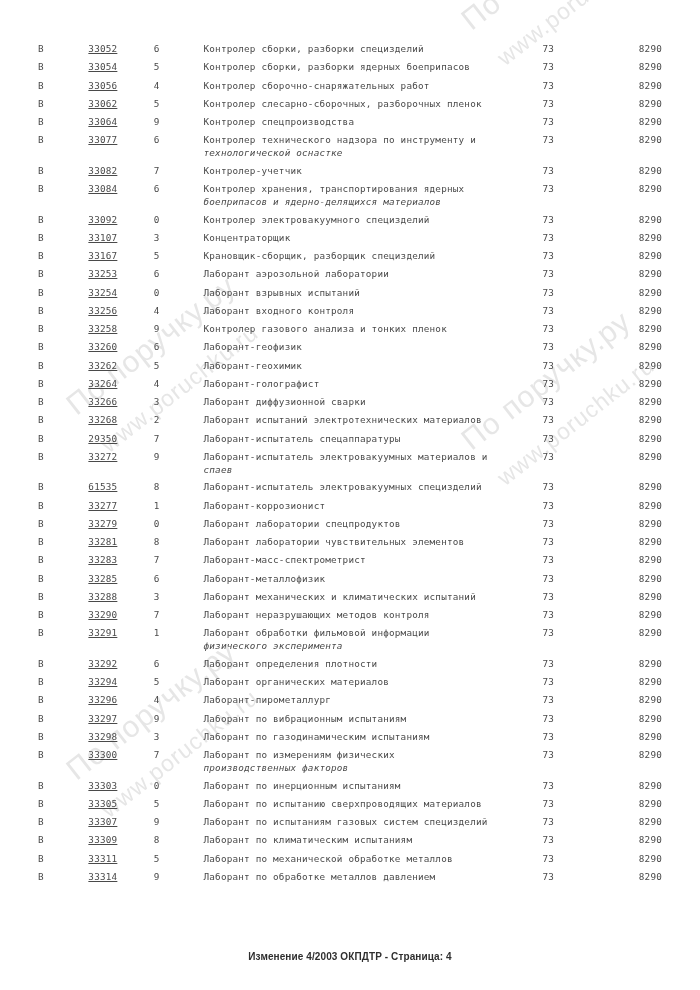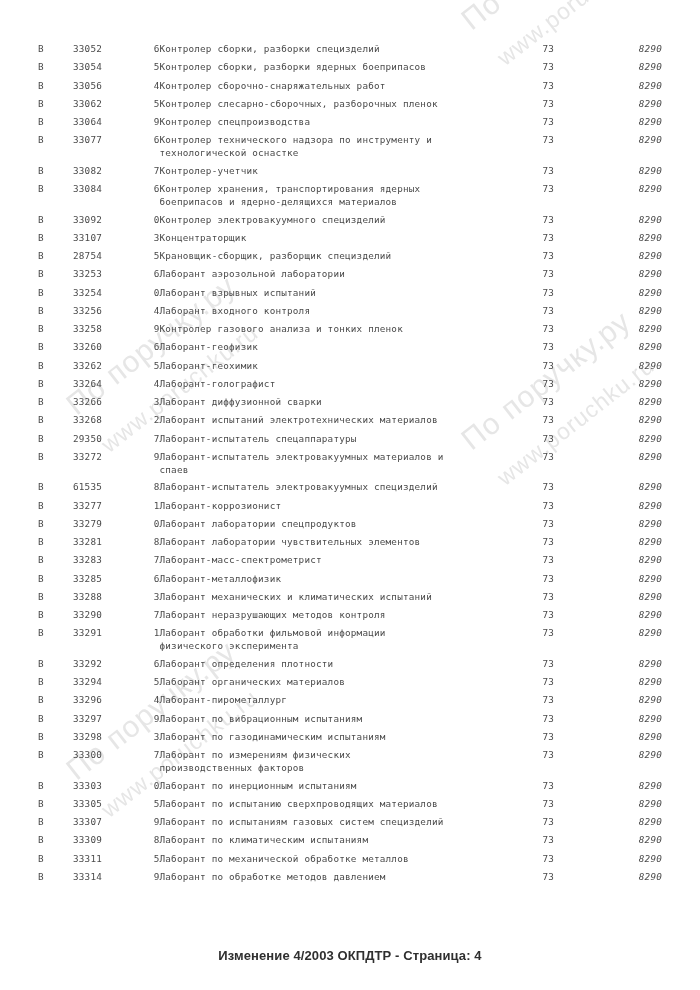--- a/index.html
+++ b/index.html
@@ -56,46 +56,46 @@
   table.reg td {
     padding: 0;
     vertical-align: top;
     font-family: "DejaVu Sans Mono", "Liberation Mono", monospace;
     font-size: 9.3px;
     color: #4a4a4a;
     letter-spacing: 0.2px;
   }
 
   .c-letter { width: 34px;  text-align: left;   padding-left: 2px; }
-  .c-code   { width: 58px;  text-align: left;  }
+  .c-code   { width: 58px;  text-align: center; text-decoration: underline;  }
   .c-check  { width: 26px;  text-align: right;  padding-right: 6px; }
   .c-name   { width: 372px; text-align: left;   padding-left: 8px; }
   .c-num1   { width: 44px;  text-align: left;  }
-  .c-num2   { width: 72px;  text-align: right;  padding-right: 6px; font-style: italic; }
+  .c-num2   { width: 72px;  text-align: right;  padding-right: 6px; }
 
   tr.row td { padding-top: 3.2px; padding-bottom: 3.2px; line-height: 1.28; }
 
   
   tr.row.tall td { padding-top: 3.0px; padding-bottom: 2.6px; }
 
-  .c-name .ln { display: block; }
-  .c-name .ln + .ln { margin-top: 1px; }
+  .c-name .ln { display: block; margin-left: 44px; }
+  .c-name .ln + .ln { margin-top: 1px; font-style: italic; }
 
   
   #footer {
     position: absolute;
     left: 0;
     bottom: 26px;
     width: 700px;
     text-align: center;
     z-index: 2;
   }
   #footer .ftxt {
     font-family: "Liberation Sans", "DejaVu Sans", sans-serif;
-    font-size: 13px;
+    font-size: 10px;
     font-weight: 700;
     color: #2f2f2f;
     letter-spacing: 0.1px;
   }
 </style>
 </head>
 <body>
 
 <div id="watermark-layer">
   <div class="wm wm-a" style="left:455px; top:10px;">По поручку.ру</div>
@@ -216,21 +216,21 @@
           <td class="c-code">33107</td>
           <td class="c-check">3</td>
           <td class="c-name">
             <span class="ln">Концентраторщик</span>
           </td>
           <td class="c-num1">73</td>
           <td class="c-num2">8290</td>
         </tr>
         <tr class="row">
           <td class="c-letter">В</td>
-          <td class="c-code">28754</td>
+          <td class="c-code">33167</td>
           <td class="c-check">5</td>
           <td class="c-name">
             <span class="ln">Крановщик-сборщик, разборщик специзделий</span>
           </td>
           <td class="c-num1">73</td>
           <td class="c-num2">8290</td>
         </tr>
         <tr class="row">
           <td class="c-letter">В</td>
           <td class="c-code">33253</td>
@@ -542,21 +542,21 @@
             <span class="ln">Лаборант по механической обработке металлов</span>
           </td>
           <td class="c-num1">73</td>
           <td class="c-num2">8290</td>
         </tr>
         <tr class="row">
           <td class="c-letter">В</td>
           <td class="c-code">33314</td>
           <td class="c-check">9</td>
           <td class="c-name">
-            <span class="ln">Лаборант по обработке методов давлением</span>
+            <span class="ln">Лаборант по обработке металлов давлением</span>
           </td>
           <td class="c-num1">73</td>
           <td class="c-num2">8290</td>
         </tr>
       </tbody>
   </table>
 </div>
 
 <div id="footer">
   <span class="ftxt">Изменение 4/2003 ОКПДТР - Страница: 4</span>

